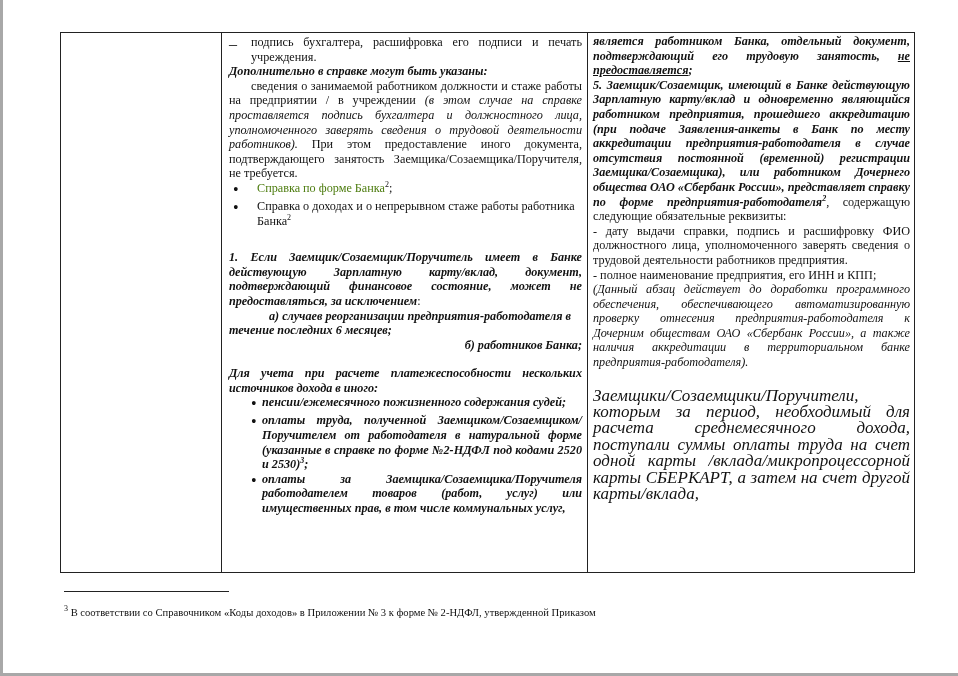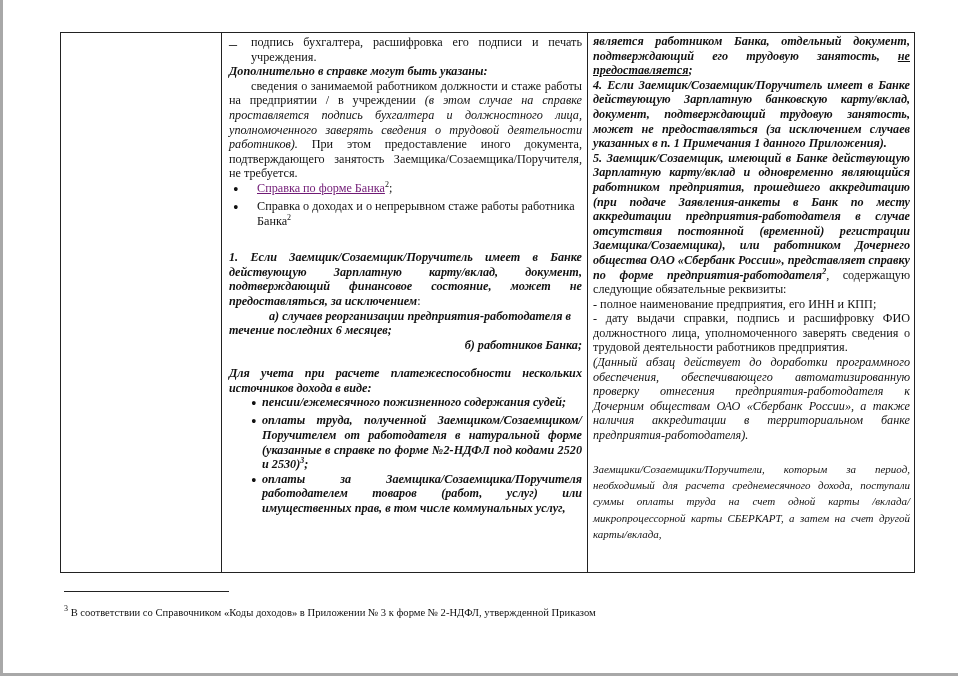--- a/index.html
+++ b/index.html
@@ -18,21 +18,21 @@
   .it { font-style:italic; }
   .u { text-decoration:underline; }
   .dash-item { display:flex; }
   .dash-item .mk { width:22px; flex:none; }
   .ind { text-indent:22px; }
   .ind2 { text-indent:40px; }
   .bul { display:flex; margin-left:0px; }
   .bul .mk { width:24px; flex:none; padding-left:4px; }
   .bul2 { display:flex; margin-left:22px; }
   .bul2 .mk { width:11px; flex:none; }
-  .link { color:#701a75; text-decoration:underline; }
+  .link { color:#4d7c0f; }
   sup { font-size:8px; line-height:0; }
   .gap { height:14px; }
   .gap-s { height:4px; }
   .footnote-rule { position:absolute; left:64px; top:591px; width:165px; height:1px; background:#222; }
   .footnote { position:absolute; left:64px; top:606px; font-size:10.6px; line-height:13px; white-space:nowrap; }
 </style>
 </head>
 <body>
 
 <div class="frame-left"></div>
@@ -62,42 +62,41 @@
     </div>
 
     <div class="gap"></div>
     <div class="gap-s"></div>
     <div class="gap-s"></div>
     <p class="bi"><span>1. Если Заемщик/Созаемщик/Поручитель имеет в Банке действующую Зарплатную карту/вклад, документ, подтверждающий финансовое состояние, может не предоставляться, за исключением</span><span style="font-weight:normal;font-style:normal;">:</span></p>
     <p class="bi ind2" style="text-align:left;">а) случаев реорганизации предприятия-работодателя в течение последних 6 месяцев;</p>
     <p class="bi ind2" style="text-align:right;">б) работников Банка;</p>
 
     <div class="gap"></div>
-    <p class="bi">Для учета при расчете платежеспособности нескольких источников дохода в виде:</p>
+    <p class="bi">Для учета при расчете платежеспособности нескольких источников дохода в иного:</p>
     <div class="bul2">
       <span class="mk">•</span>
       <p class="bi">пенсии/ежемесячного пожизненного содержания судей;</p>
     </div>
     <div class="bul2">
       <span class="mk">•</span>
       <p class="bi"><span>оплаты труда, полученной Заемщиком/Созаемщиком/Поручителем от работодателя в натуральной форме (указанные в справке по форме №2-НДФЛ под кодами 2520 и 2530)</span><sup>3</sup><span>;</span></p>
     </div>
     <div class="bul2">
       <span class="mk">•</span>
       <p class="bi">оплаты за Заемщика/Созаемщика/Поручителя работодателем товаров (работ, услуг) или имущественных  прав, в том числе коммунальных услуг,</p>
     </div>
   </div>
 
   <div class="cell cell-right">
     <p class="bi"><span>является работником Банка, отдельный документ, подтверждающий его трудовую занятость,</span> <span class="u">не предоставляется</span><span>;</span></p>
-    <p class="bi">4. Если Заемщик/Созаемщик/Поручитель имеет в Банке действующую Зарплатную банковскую карту/вклад, документ, подтверждающий трудовую занятость, может не предоставляться (за исключением случаев указанных в п. 1 Примечания 1 данного Приложения).</p>
     <p><span class="bi">5. Заемщик/Созаемщик, имеющий в Банке действующую Зарплатную карту/вклад и одновременно являющийся работником предприятия, прошедшего аккредитацию (при подаче Заявления-анкеты в Банк по месту аккредитации предприятия-работодателя в случае отсутствия постоянной (временной) регистрации Заемщика/Созаемщика), или работником Дочернего общества ОАО «Сбербанк России», представляет справку по форме предприятия-работодателя</span><sup class="bi">2</sup><span>, содержащую следующие обязательные реквизиты:</span></p>
+    <p>- дату выдачи справки, подпись и расшифровку ФИО должностного лица, уполномоченного заверять сведения о трудовой деятельности работников предприятия.</p>
     <p>- полное наименование предприятия, его ИНН и КПП;</p>
-    <p>- дату выдачи справки, подпись и расшифровку ФИО должностного лица, уполномоченного заверять сведения о трудовой деятельности работников предприятия.</p>
     <p class="it">(Данный абзац действует до доработки программного обеспечения, обеспечивающего автоматизированную проверку отнесения предприятия-работодателя к Дочерним обществам ОАО «Сбербанк России», а также наличия аккредитации в территориальном банке предприятия-работодателя).</p>
     <div class="gap"></div>
     <div class="gap-s"></div>
-    <p class="it" style="font-size:11px;line-height:16.4px;">Заемщики/Созаемщики/Поручители, которым за период, необходимый для расчета среднемесячного дохода, поступали суммы оплаты труда на счет одной карты /вклада/микропроцессорной карты СБЕРКАРТ, а затем на счет другой карты/вклада,</p>
+    <p class="it" style="font-size:17px;line-height:16.4px;">Заемщики/Созаемщики/Поручители, которым за период, необходимый для расчета среднемесячного дохода, поступали суммы оплаты труда на счет одной карты /вклада/микропроцессорной карты СБЕРКАРТ, а затем на счет другой карты/вклада,</p>
   </div>
 </div>
 
 <div class="footnote-rule"></div>
 <div class="footnote"><sup>3</sup><span> В соответствии со Справочником «Коды доходов»  в Приложении № 3 к форме № 2-НДФЛ, утвержденной Приказом</span></div>
 
 </body></html>

